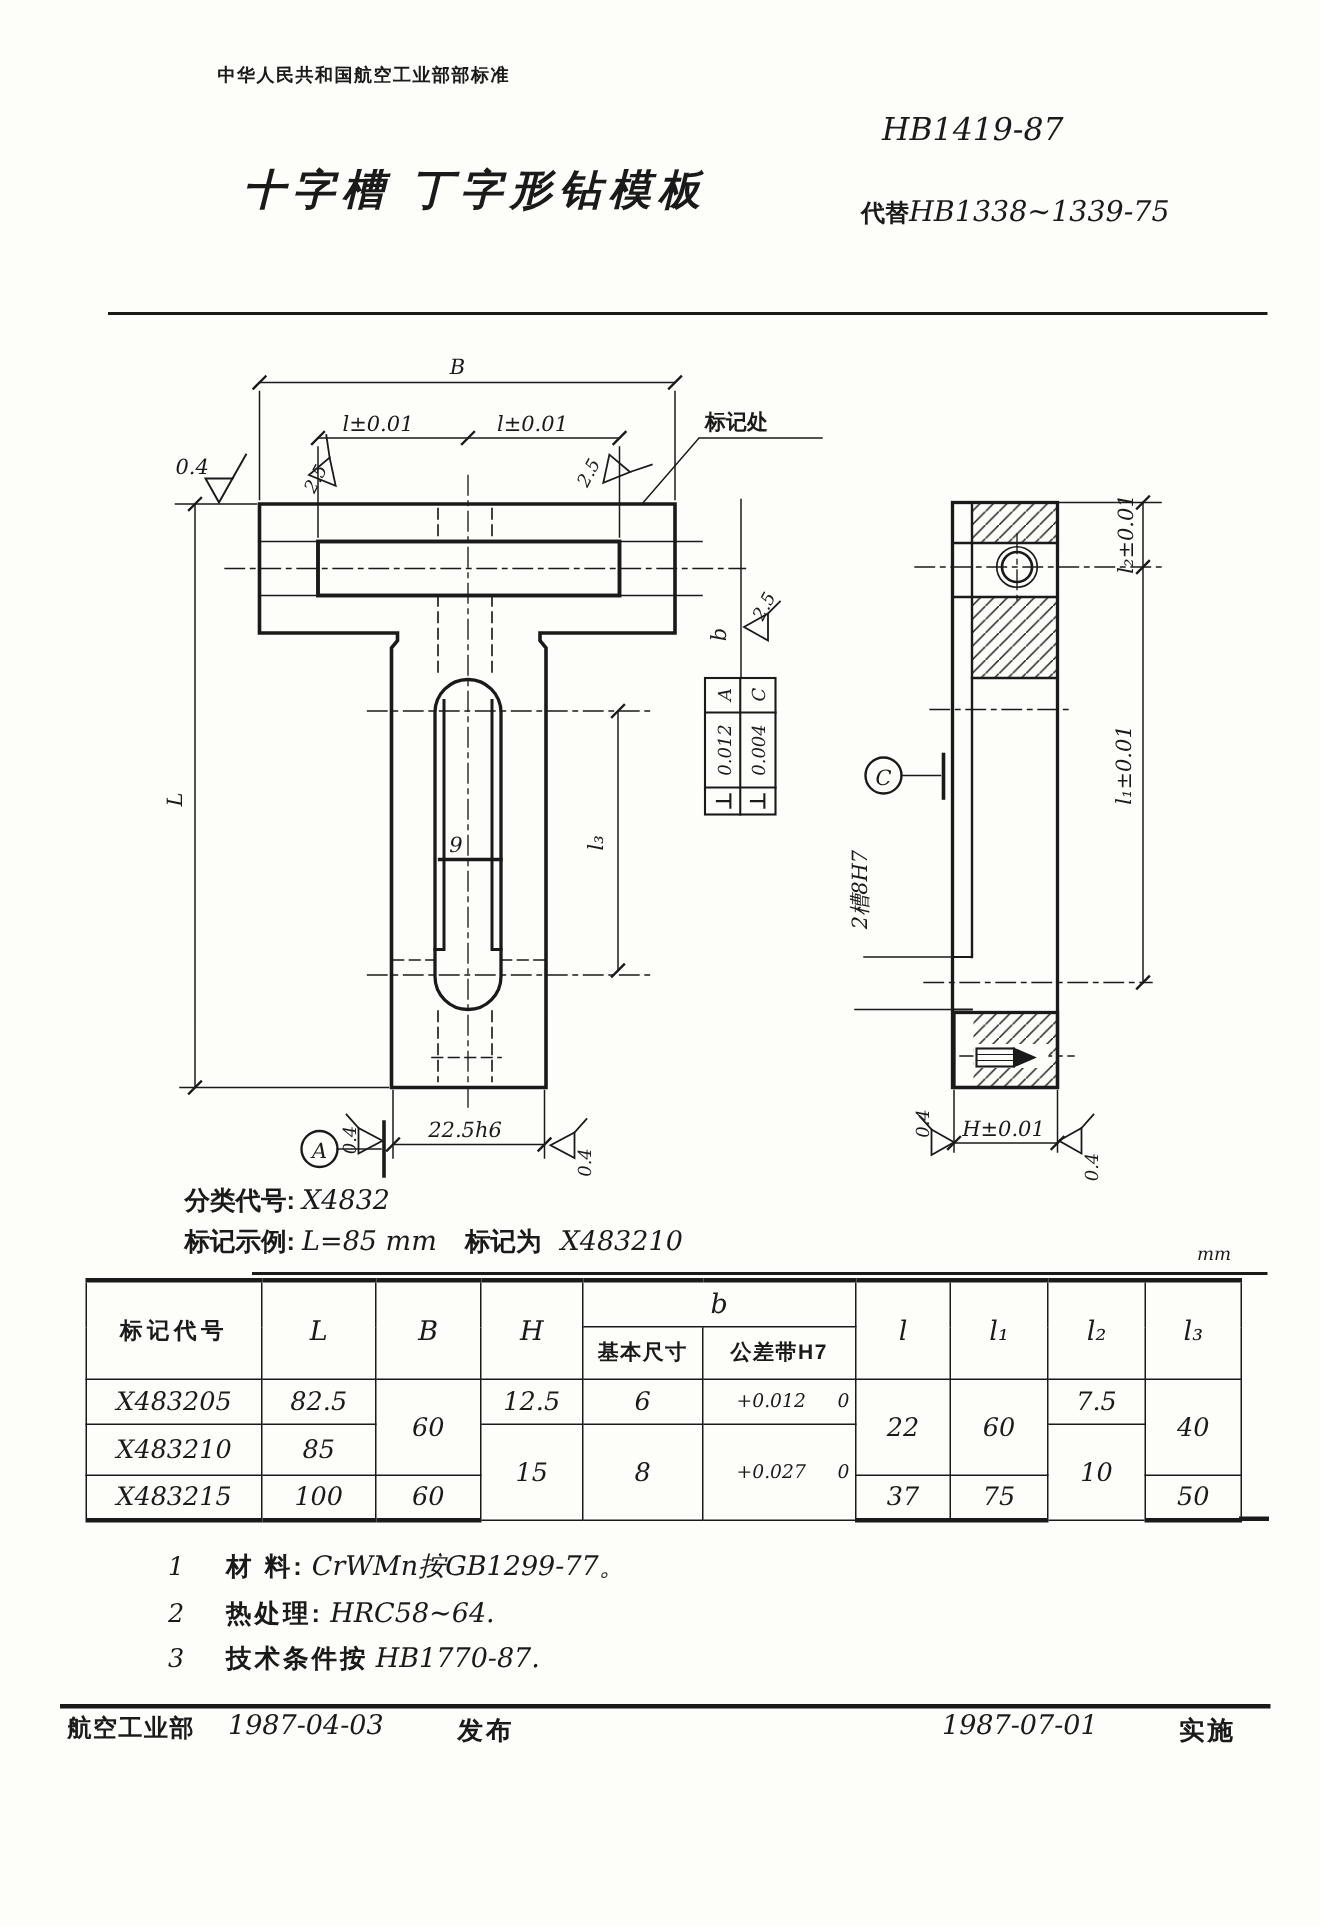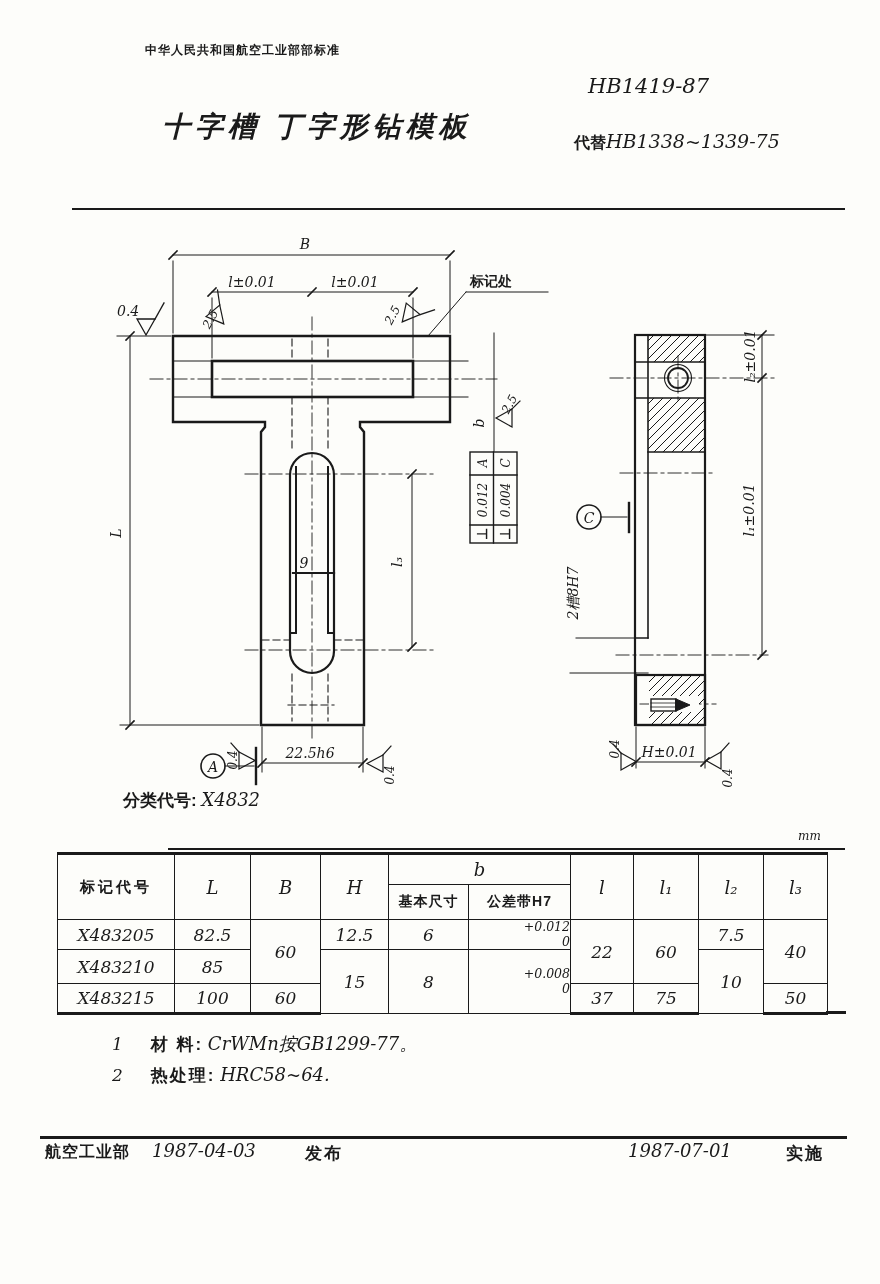--- a/index.html
+++ b/index.html
@@ -34,22 +34,22 @@
     padding:0;overflow:hidden;
   }
   table.spec tr.ht1{height:31px;} table.spec tr.ht2{height:35px;}
   table.spec tr.br1{height:30px;} table.spec tr.br2{height:34px;} table.spec tr.br3{height:30px;}
   table.spec .thick-t{border-top:3px solid #1a1a1a;}
   table.spec .thick-b{border-bottom:3px solid #1a1a1a;}
   .hcn{font-size:15px;font-weight:700;letter-spacing:3px;}
   .hlet{font-family:"DejaVu Serif",serif;font-style:italic;font-size:18px;}
   .bval{font-family:"DejaVu Serif",serif;font-style:italic;font-size:17px;}
   td.code{text-align:left;padding-left:10px;}
-  .tol{display:flex;flex-direction:column;align-items:flex-end;padding-left:22px;
-       font-family:"DejaVu Serif",serif;font-style:italic;font-size:12.5px;line-height:1.15;}
+  .tol{display:flex;align-items:flex-start;padding-left:22px;
+       font-family:"DejaVu Serif",serif;font-style:italic;font-size:12.5px;line-height:1.15;gap:12px;}
   .tol .lower{margin-left:9px;}
   .note-row{font-size:17px;}
   .note-row .num{display:inline-block;width:34px;font-family:"DejaVu Serif",serif;font-style:italic;}
   .note-row .cn{letter-spacing:2px;}
   .note-row .hw{font-size:18px;}
   .foot-line{left:40px;top:1136px;width:807px;height:3px;background:#1a1a1a;}
   .foot-org{left:45px;top:1142px;font-size:16px;letter-spacing:1px;}
   .foot-d1{left:152px;top:1140px;font-size:18px;}
   .foot-rel{left:305px;top:1142px;font-size:17px;letter-spacing:2px;}
   .foot-d2{left:628px;top:1140px;font-size:18px;}
@@ -241,20 +241,26 @@
     <text class="dimtxt" x="574" y="382" text-anchor="middle" transform="rotate(-90 574 378)" font-size="15">2槽8H7</text>
     <text class="dimtxt" x="589" y="308" text-anchor="middle" font-size="14">C</text>
     <text class="dimtxt" x="669" y="542" text-anchor="middle" font-size="13.5">H±0.01</text>
     <text class="dimtxt-s" x="615" y="538" text-anchor="middle" transform="rotate(-90 615 534)">0.4</text>
     <text class="dimtxt-s" x="728" y="567" text-anchor="middle" transform="rotate(-90 728 563)">0.4</text>
   </svg>
 
   <div class="abs class-line">
     <span class="cn">分类代号:</span>
     <span class="hw">X4832</span>
+  </div>
+  <div class="abs example-line">
+    <span class="cn">标记示例:</span>
+    <span class="hw">L=85 mm</span>
+    <span class="cn" style="margin-left:14px;">标记为</span>
+    <span class="hw" style="margin-left:8px;">X483210</span>
   </div>
   <div class="abs hw mm-label">mm</div>
   <div class="abs tbl-topline"></div>
   <div class="abs tbl-botline"></div>
 
   <table class="spec">
     <colgroup>
       <col style="width:117px">
         <col style="width:76px">
         <col style="width:70px">
@@ -299,21 +305,21 @@
       <td class="bval">7.5</td>
       <td rowspan="2" class="bval">40</td>
     </tr>
     <tr class="br2">
       <td class="bval code">X483210</td>
       <td class="bval">85</td>
       <td rowspan="2" class="bval">15</td>
       <td rowspan="2" class="bval">8</td>
       <td rowspan="2">
         <div class="tol">
-          <span>+0.008</span>
+          <span>+0.027</span>
           <span class="lower">0</span>
         </div>
       </td>
       <td rowspan="2" class="bval">10</td>
     </tr>
     <tr class="br3">
       <td class="bval code thick-b">X483215</td>
       <td class="bval thick-b">100</td>
       <td class="bval thick-b">60</td>
       <td class="bval thick-b">37</td>
@@ -326,20 +332,25 @@
   <div class="abs note-row" style="left:112px;top:1032px;">
     <span class="num">1</span>
     <span class="cn">材  料:</span>
     <span class="hw">CrWMn按GB1299-77。</span>
   </div>
   <div class="abs note-row" style="left:112px;top:1064px;">
     <span class="num">2</span>
     <span class="cn">热处理:</span>
     <span class="hw">HRC58~64.</span>
   </div>
+  <div class="abs note-row" style="left:112px;top:1094px;">
+    <span class="num">3</span>
+    <span class="cn">技术条件按</span>
+    <span class="hw">HB1770-87.</span>
+  </div>
 
   <div class="abs foot-line"></div>
   <div class="abs cn foot-org">航空工业部</div>
   <div class="abs hw foot-d1">1987-04-03</div>
   <div class="abs cn foot-rel">发布</div>
   <div class="abs hw foot-d2">1987-07-01</div>
   <div class="abs cn foot-imp">实施</div>
 
 </div>
 

